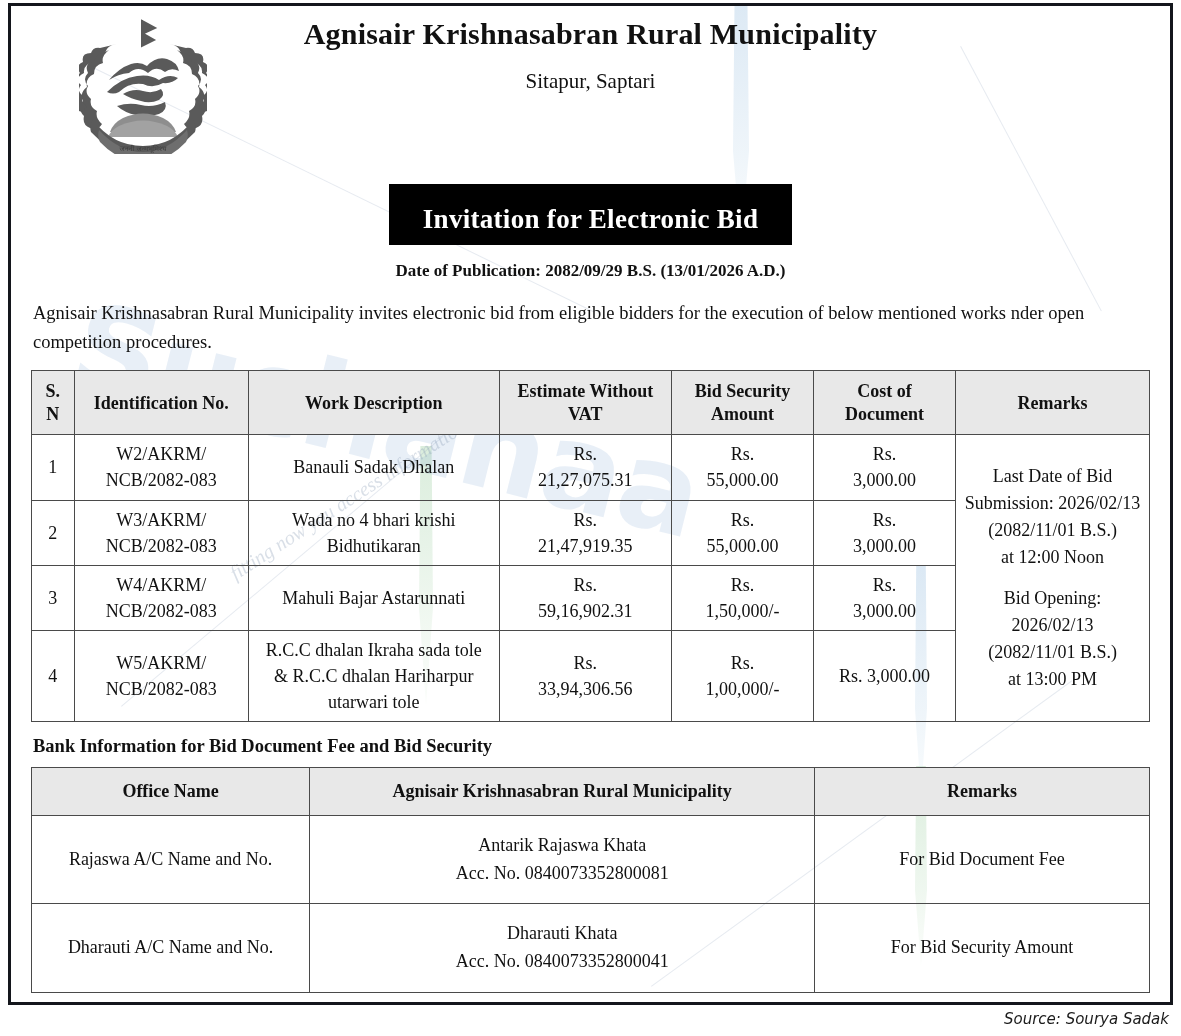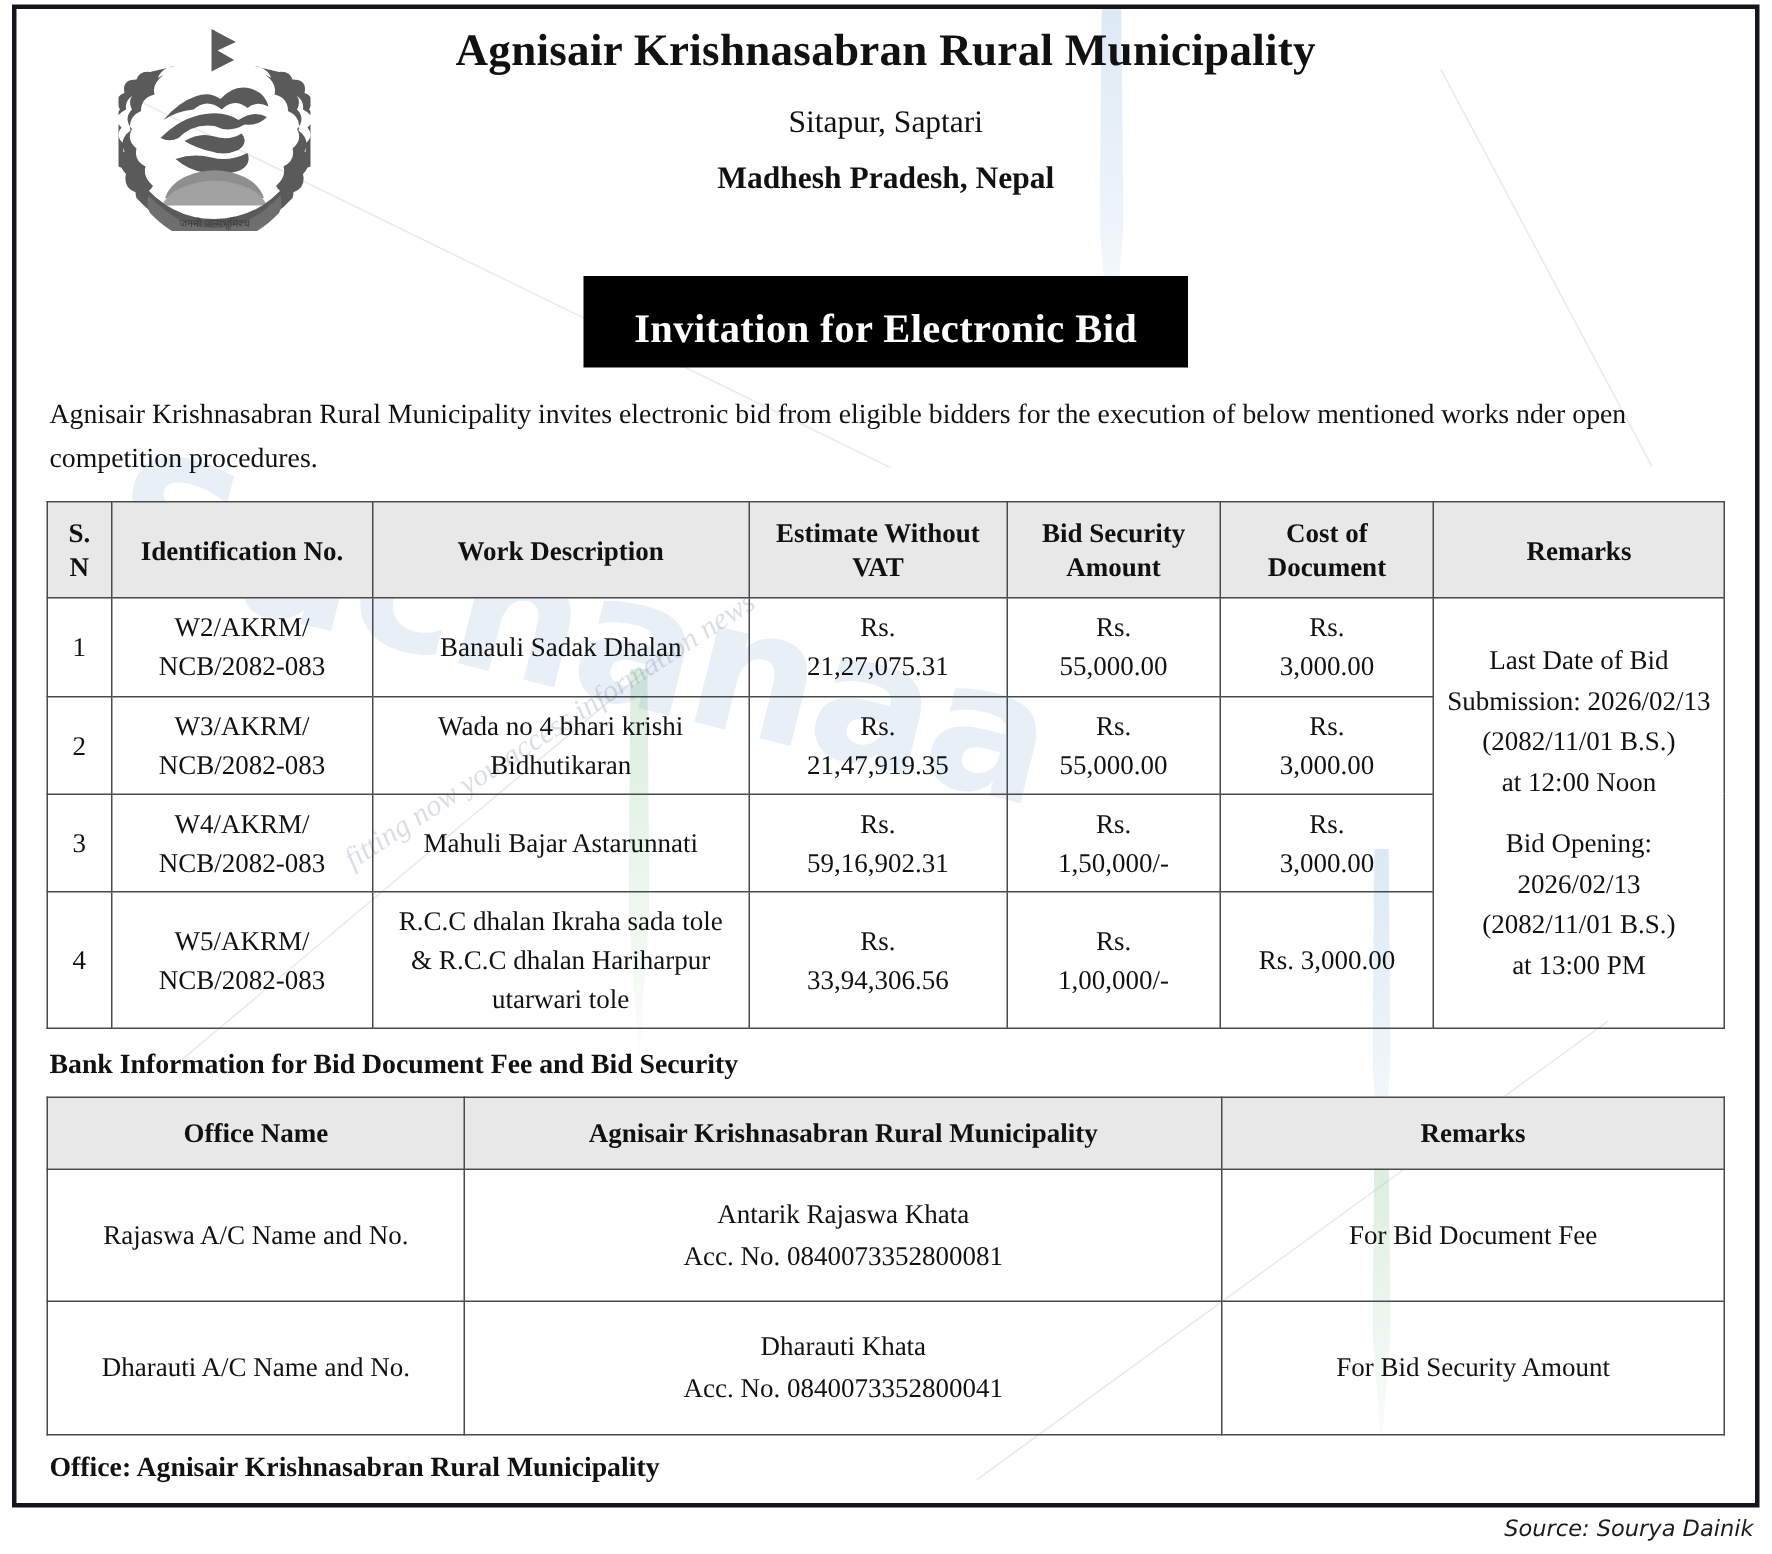--- a/index.html
+++ b/index.html
@@ -220,28 +220,28 @@
             <path d="M14 106 q20 26 50 26 q30 0 50 -26 q4 6 2 12 q-22 24 -52 24 q-30 0 -52 -24 q-2 -6 2 -12 z"></path>
             <path d="M20 116 q20 22 44 22 q24 0 44 -22 q2 7 -1 12 q-19 20 -43 20 q-24 0 -43 -20 q-3 -5 -1 -12 z" fill="#6e6e6e"></path>
             <text x="64" y="137" font-size="7" fill="#3d3d3d" text-anchor="middle" font-family="DejaVu Sans, sans-serif">जननी जन्मभूमिश्च</text>
           </g>
         </svg>
       </div>
 
       <div class="head-lines">
         <div class="org-name">Agnisair Krishnasabran Rural Municipality</div>
         <div class="org-place">Sitapur, Saptari</div>
-        <div class="org-region">Madhesh Pradesh, Nepal</div>
       </div>
     </div>
 
     <div class="banner-wrap">
       <span class="banner">Invitation for Electronic Bid</span>
     </div>
 
+    <div class="pubdate">Date of Publication: 2082/09/29 B.S. (13/01/2026 A.D.)</div>
 
     <div class="intro">Agnisair Krishnasabran Rural Municipality invites electronic bid from eligible bidders for the execution of below mentioned works nder open competition procedures.</div>
 
     <table class="main">
       <colgroup>
         <col class="c-sn">
           <col class="c-id">
           <col class="c-desc">
           <col class="c-est">
         <col class="c-bid">
@@ -406,13 +406,13 @@
           <td>For Bid Security Amount</td>
         </tr>
       </tbody>
     </table>
 
     <div class="office-line">Office: Agnisair Krishnasabran Rural Municipality</div>
 
   </div>
 </div>
 
-<div class="source">Source: Sourya Dainik</div>
+<div class="source">Source: Sourya Sadak</div>
 
 </body></html>

